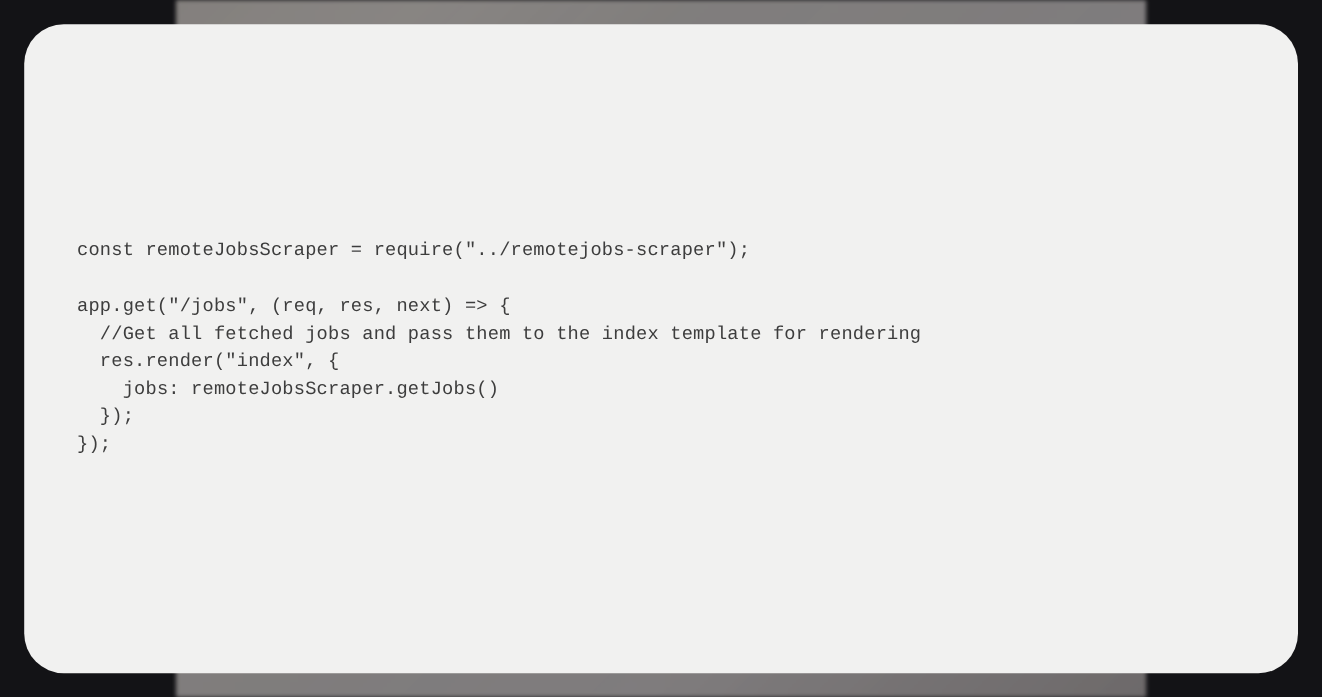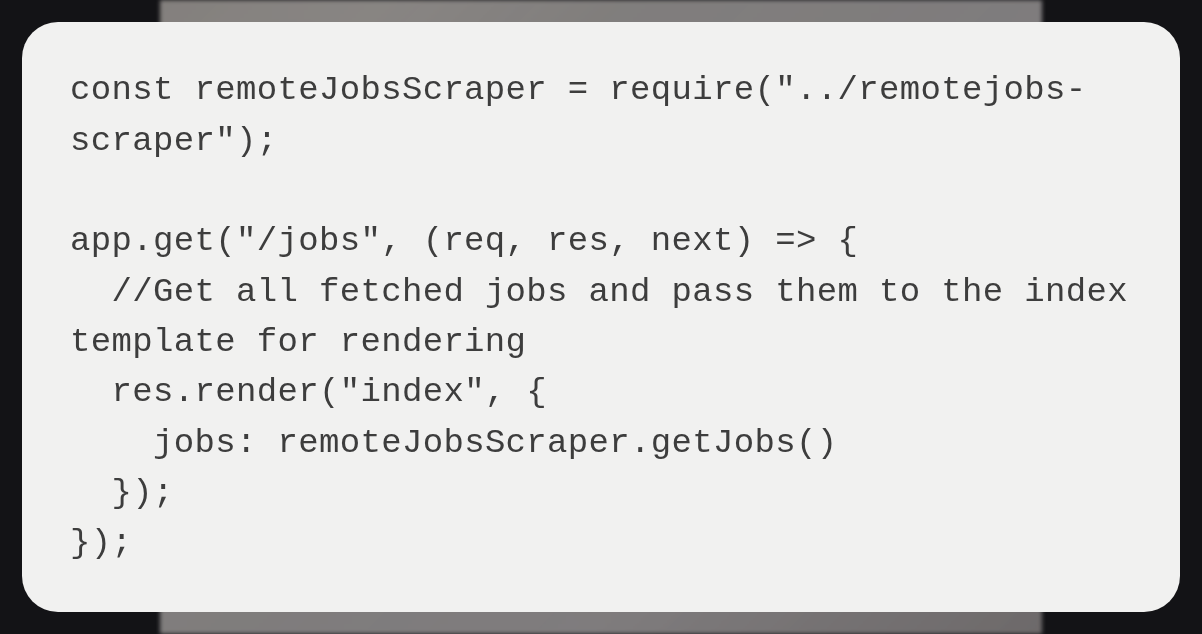--- a/index.html
+++ b/index.html
@@ -46,21 +46,21 @@
       width: 1158px;
       height: 590px;
       background: #f1f1f0;
       border-radius: 36px;
       padding: 60px 48px;
       display: flex;
       align-items: center;
     }
     .code-block {
       font-family: "SFMono-Regular", "Menlo", "Consolas", "Liberation Mono", monospace;
-      font-size: 34px;
+      font-size: 17px;
       line-height: 1.48;
       color: #3d3d3d;
       white-space: pre-wrap;
       word-wrap: break-word;
       letter-spacing: 0.01em;
     }
   </style>
 </head>
 <body>
 

